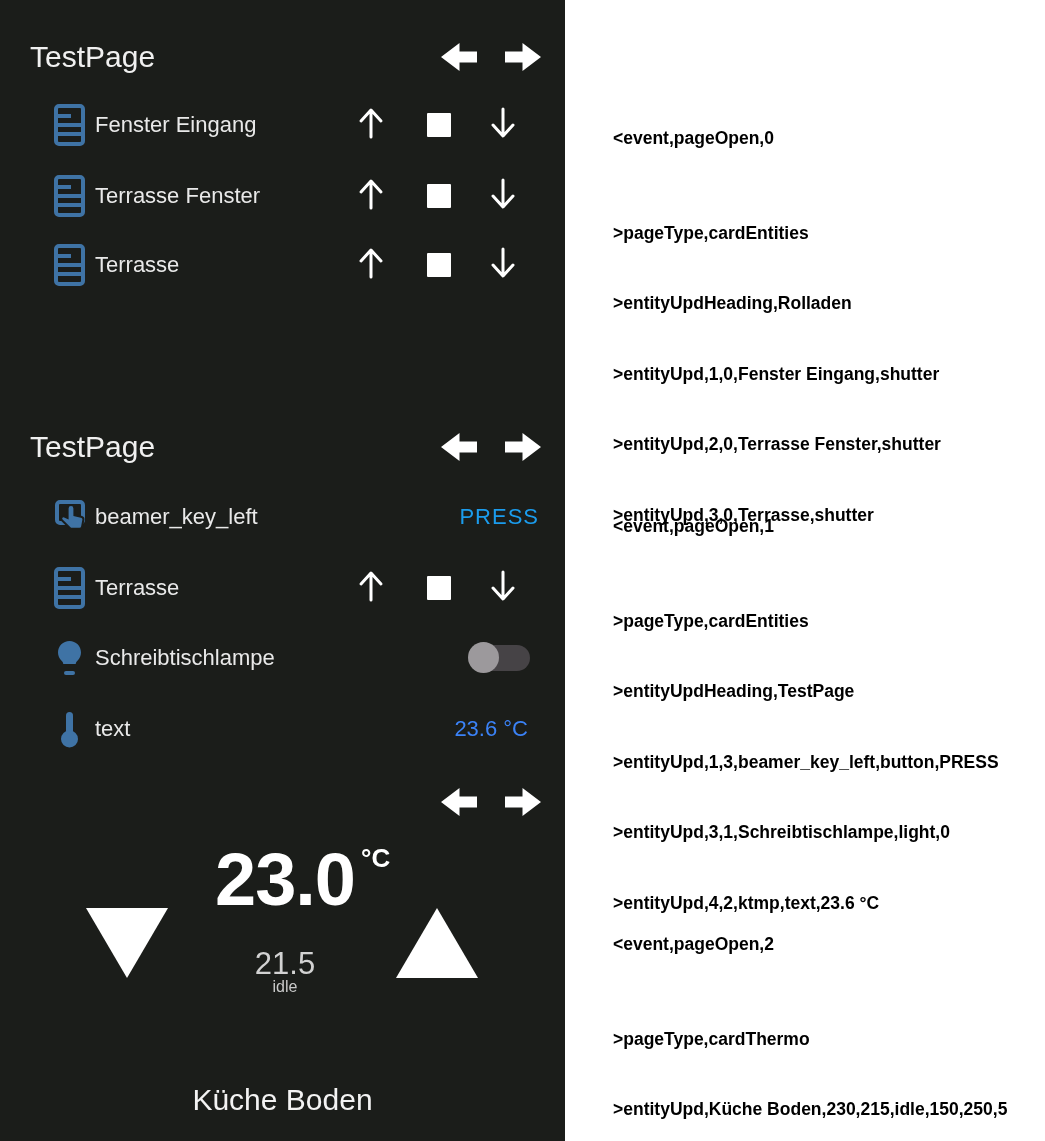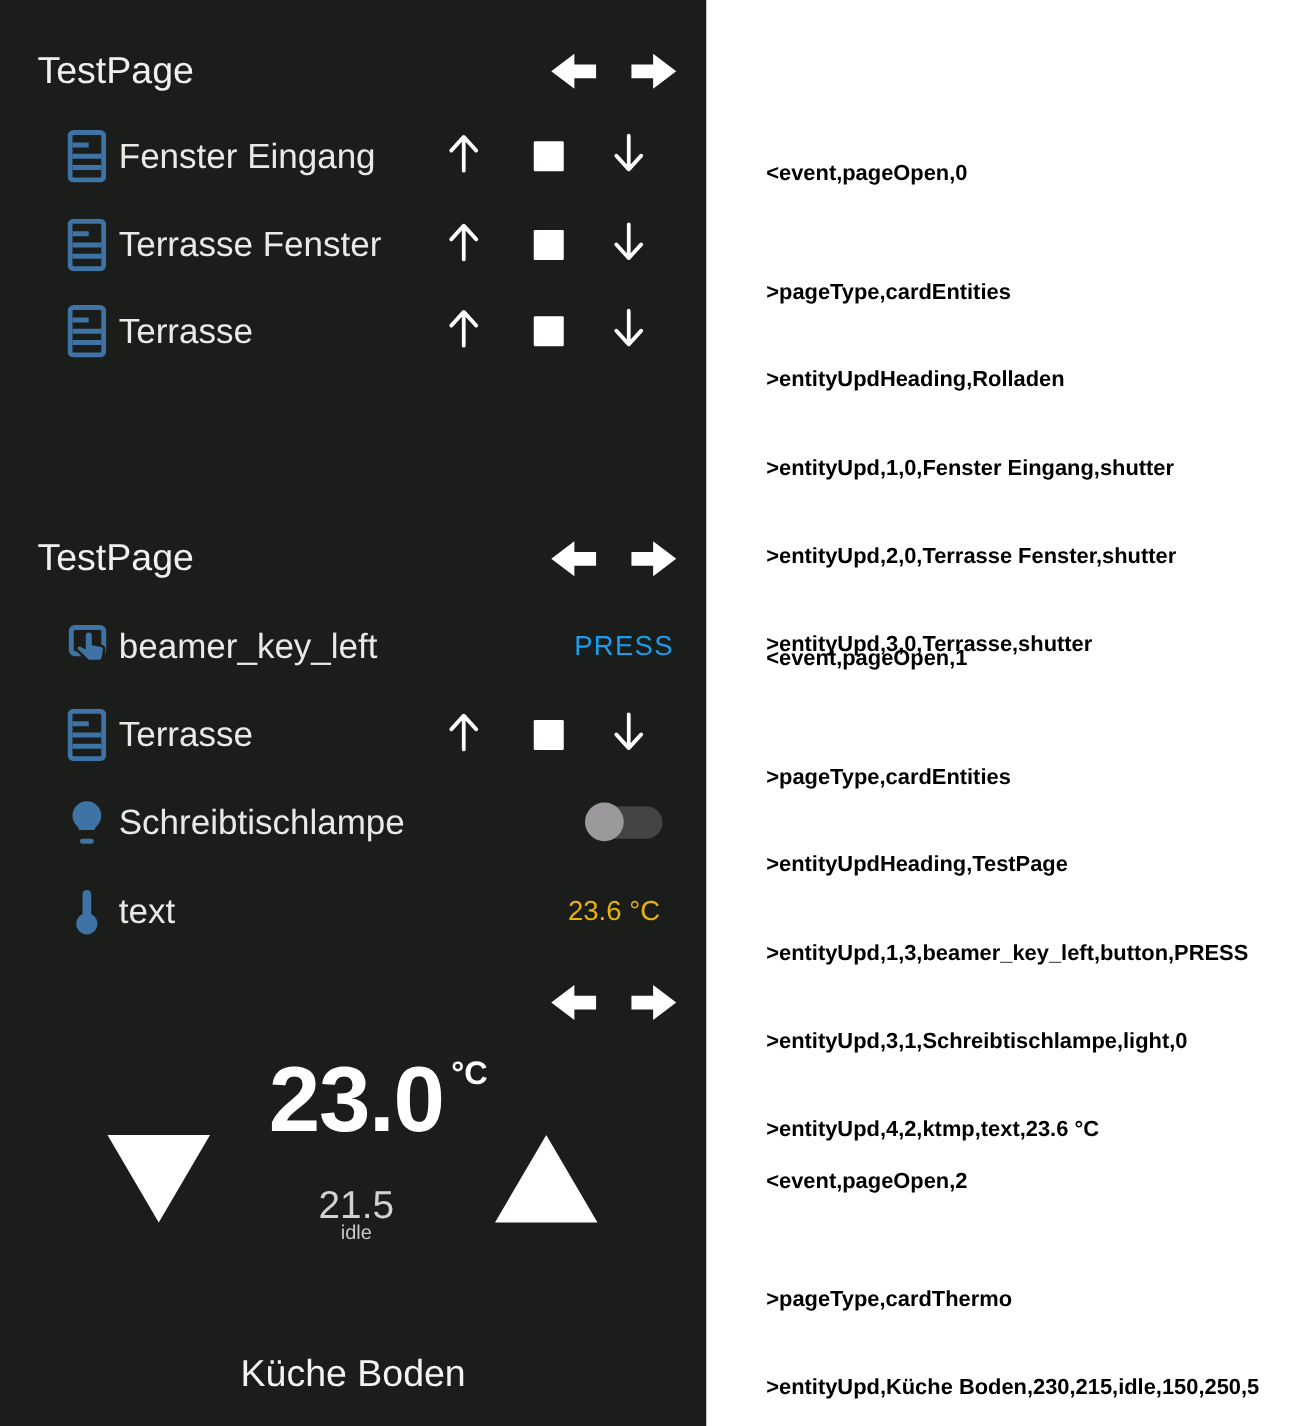--- a/index.html
+++ b/index.html
@@ -9,29 +9,29 @@
   }
   
   .panel{position:absolute;left:0;top:0;width:565px;height:1141px;background:#1b1d1a;}
   .card-title{position:absolute;left:30px;font-size:30px;line-height:34px;color:#f0f0f0;}
   .nav{position:absolute;right:23px;display:flex;gap:28px;}
   .nav svg{display:block;}
   .row{position:absolute;left:0;width:565px;height:70px;}
   .icon-slot{position:absolute;left:45px;top:50%;transform:translateY(-50%);width:48px;height:48px;
     display:flex;align-items:center;justify-content:center;}
   .e-label{position:absolute;left:95px;top:50%;transform:translateY(-50%);
-    font-size:28px;color:#e9e9e9;white-space:nowrap;}
+    font-size:22px;color:#e9e9e9;white-space:nowrap;}
   .ctl-up{position:absolute;left:356px;top:50%;transform:translateY(-50%);}
   .ctl-stop{position:absolute;left:427px;top:50%;transform:translateY(-50%);
     width:24px;height:24px;background:#ffffff;border-radius:1px;}
   .ctl-down{position:absolute;left:488px;top:50%;transform:translateY(-50%);}
   .press{position:absolute;right:38px;top:50%;transform:translateY(-50%);
     font-size:22px;font-weight:500;color:#1b9ced;letter-spacing:1px;}
   .e-value{position:absolute;right:37px;top:50%;transform:translateY(-50%);
-    font-size:22px;color:#eab308;white-space:nowrap;}
+    font-size:22px;color:#3b82f6;white-space:nowrap;}
   
   .toggle{position:absolute;right:35px;top:50%;transform:translateY(-50%);width:62px;height:32px;}
   .toggle-track{position:absolute;left:8px;right:0;top:3px;height:26px;border-radius:13px;background:#464346;}
   .toggle-knob{position:absolute;left:0;top:0;width:31px;height:31px;border-radius:50%;background:#9c999c;}
   
   .temp-main{position:absolute;left:145px;top:843px;width:280px;text-align:center;
     font-size:74px;line-height:74px;font-weight:bold;color:#ffffff;letter-spacing:-1px;}
   .temp-unit{position:absolute;left:361px;top:843px;font-size:26px;font-weight:bold;color:#ffffff;}
   .tri-down{position:absolute;left:86px;top:908px;width:0;height:0;
     border-left:41px solid transparent;border-right:41px solid transparent;border-top:70px solid #ffffff;}

